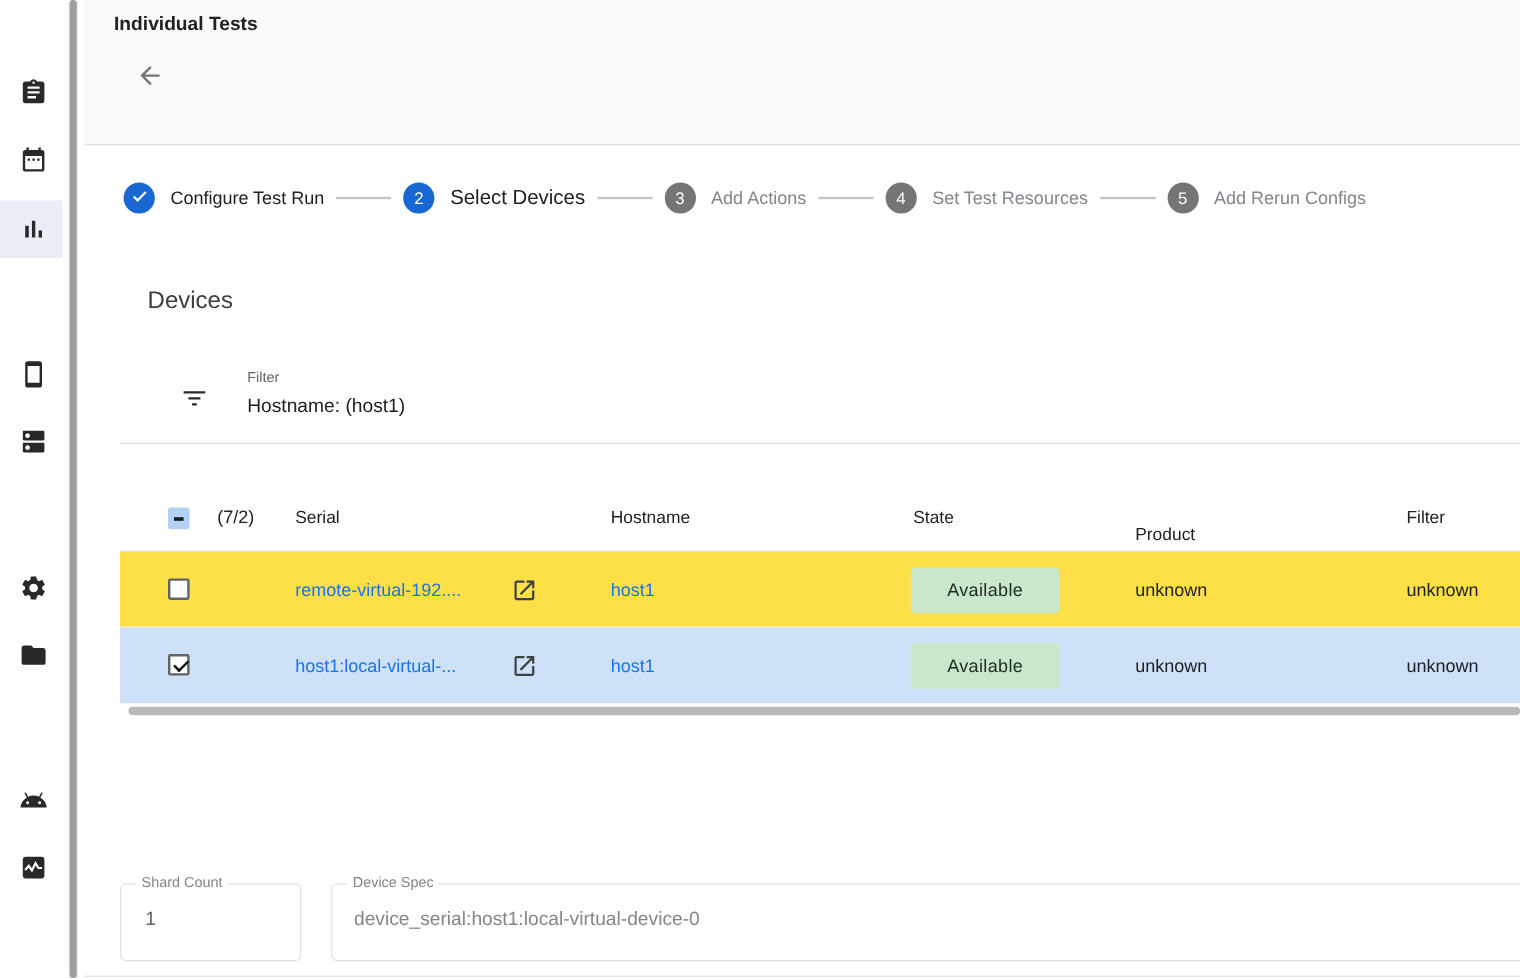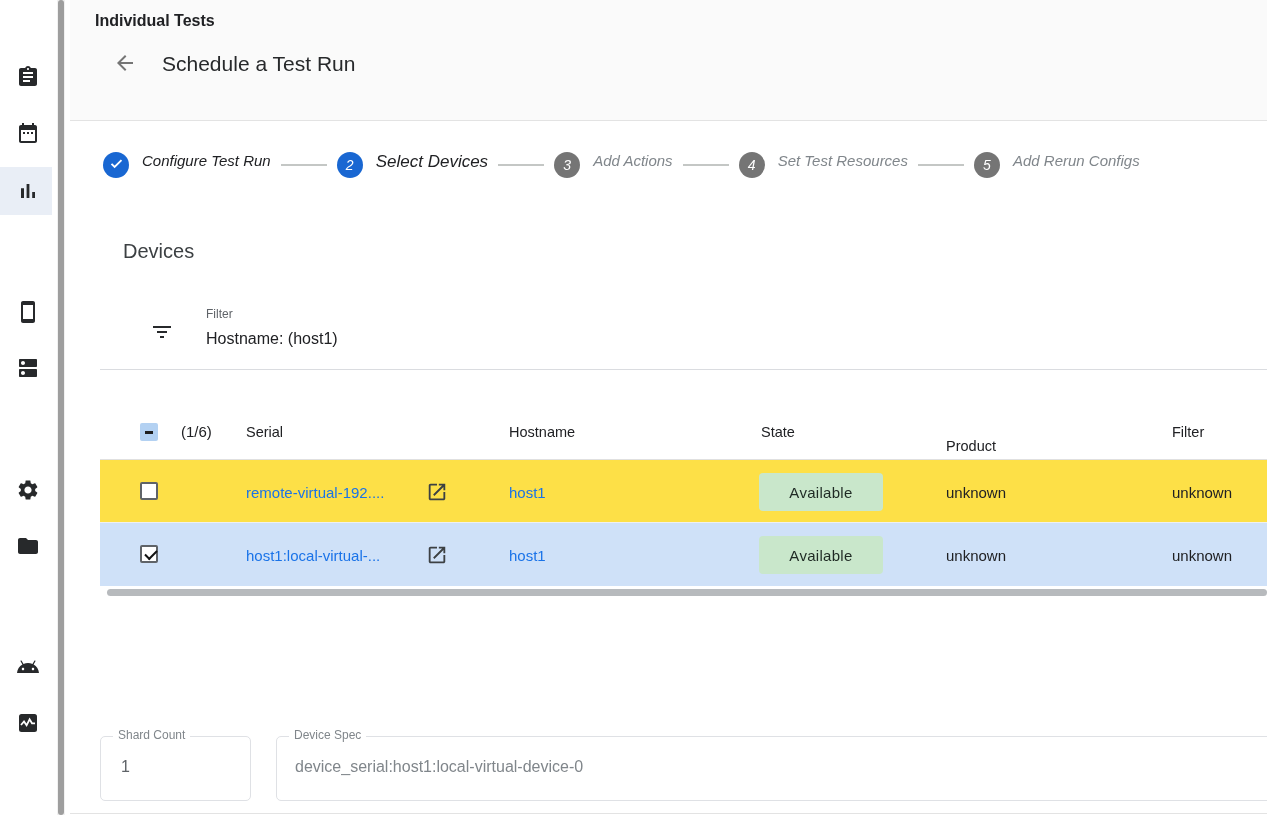--- a/index.html
+++ b/index.html
@@ -18,21 +18,21 @@
 
   
   .header { position:absolute; left:70px; top:0; width:1197px; height:121px; background:#fafafa; border-bottom:1px solid #e3e3e3; }
   .breadcrumb { position:absolute; left:25px; top:12px; font-size:16px; color:#202124;font-weight:bold; }
   .back-btn { position:absolute; left:41px; top:50px; width:28px; height:28px; background:none; border:none; cursor:pointer; }
   .back-btn svg { width:24px; height:24px; fill:#757575; }
   .page-title { position:absolute; left:92px; top:52px; font-size:21px; font-weight:400; color:#27292b; }
 
   
   .stepper { position:absolute; left:103px; top:150px; height:30px; display:flex; align-items:center; white-space:nowrap; }
-  .step { display:flex; cursor:pointer;font-style:italic; }
+  .step { display:flex; align-items:center; cursor:pointer; }
   .step-circle { width:26px; height:26px; border-radius:50%; display:flex; align-items:center; justify-content:center;
                  color:#fff; font-size:14px; flex:0 0 auto; }
   .step.complete .step-circle, .step.active .step-circle { background:#1967d2; }
   .step.upcoming .step-circle { background:#757575; }
   .step-label { margin-left:13px; font-size:15px; color:#202124; }
   .step.active .step-label { font-size:17px; color:#202124; }
   .step.upcoming .step-label { color:#80868b; }
   .step-connector { width:46px; height:2px; background:#c4c7c5; margin:0 10px; flex:0 0 auto; }
   .step-circle svg { width:15px; height:15px; }
 
@@ -150,21 +150,20 @@
     <div class="vscroll-thumb"></div>
   </div>
 
   <header class="header">
     <div class="breadcrumb">Individual Tests</div>
     <button class="back-btn">
       <span><svg viewBox="0 0 24 24">
             <path d="M20 11H7.83l5.59-5.59L12 4l-8 8 8 8 1.41-1.41L7.83 13H20v-2z"></path>
           </svg></span>
     </button>
-    <h1 class="page-title">Schedule a Test Run</h1>
   </header>
 
   <div class="stepper">
     <div class="step complete">
       <div class="step-circle">
         <span><svg viewBox="0 0 24 24" fill="none">
               <path d="M4 12.5l5 5L20 6.5" stroke="#fff" stroke-width="3"></path>
             </svg></span>
       </div>
       <span class="step-label">Configure Test Run</span>
@@ -201,21 +200,21 @@
     <svg viewBox="0 0 24 24">
         <path d="M3 6h18v2H3V6zm4 5h10v2H7v-2zm3 5h4v2h-4v-2z"></path>
       </svg>
   </div>
   <div class="filter-label">Filter</div>
   <div class="filter-value">Hostname: (host1)</div>
   <div class="filter-underline"></div>
 
   <div class="t-header">
     <div class="cb indeterminate" style="top:20px"></div>
-    <div class="cell" style="left:81px;top:20px">(1/6)</div>
+    <div class="cell" style="left:81px;top:20px">(7/2)</div>
     <div class="cell col-head" style="left:146px;top:21px">Serial</div>
     <div class="cell col-head" style="left:409px;top:21px">Hostname</div>
     <div class="cell col-head" style="left:661px;top:21px">State</div>
     <div class="cell col-head" style="left:846px;top:35px">Product</div>
     <div class="cell col-head" style="left:1072px;top:21px">Filter</div>
   </div>
 
   <div class="t-row r0">
     <div class="cb" style="top:22px"></div>
     <a class="cell link" style="left:146px;top:24px">remote-virtual-192....</a>

